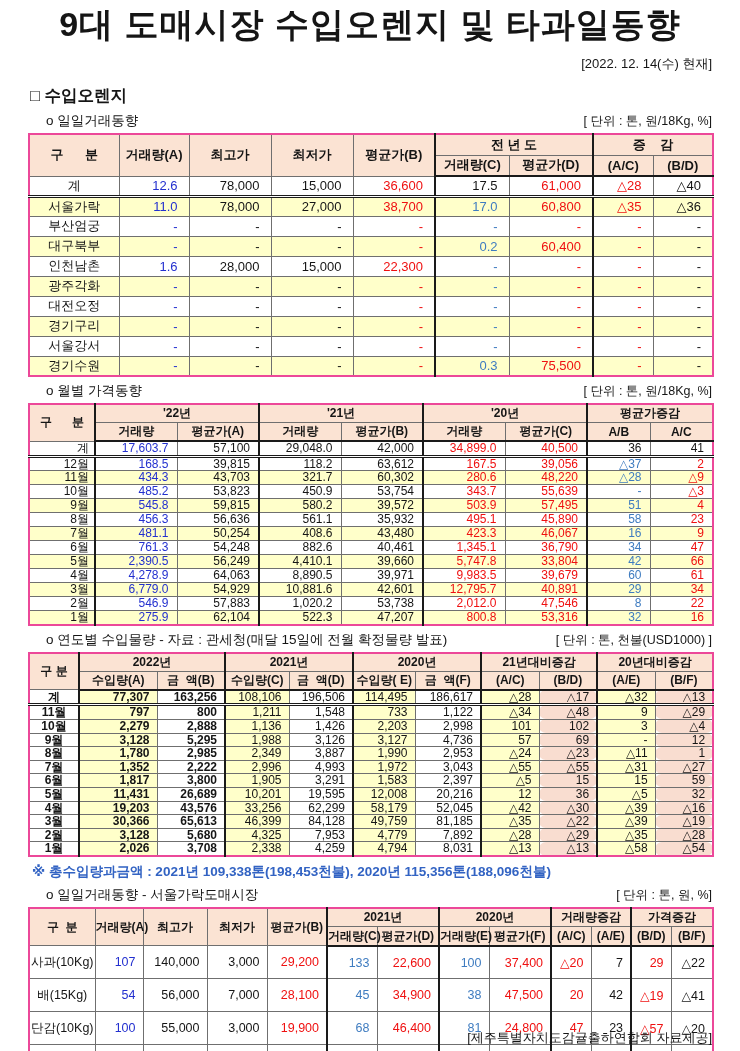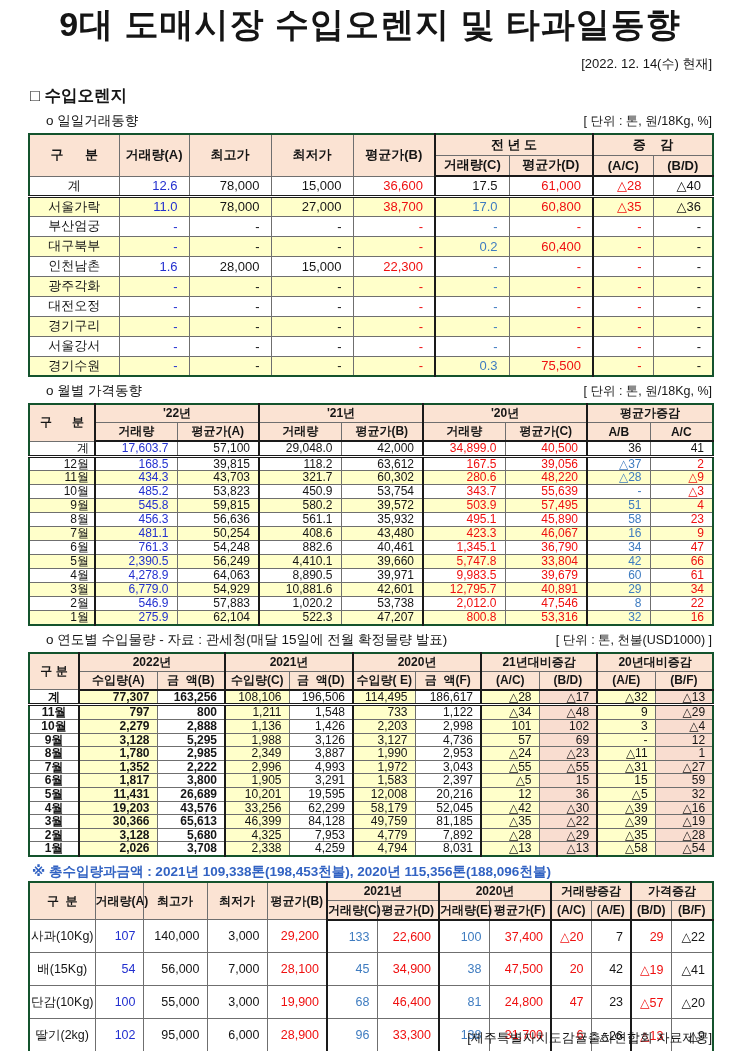--- a/index.html
+++ b/index.html
@@ -8,30 +8,30 @@
     position:relative; width:740px; height:1051px; background:#fff;
     font-family:"Liberation Sans","DejaVu Sans",sans-serif; color:var(--text,#151515);
     overflow:hidden;
   }
   .title { padding-top:2px; text-align:center; font-size:34px; font-weight:700; letter-spacing:1px; }
   .date  { margin:7px 28px 0 0; text-align:right; font-size:13px; }
   .sec   { margin:12px 0 2px 30px; font-size:16.5px; font-weight:700; }
   .sec-fruit { margin-top:18px; }
   .sub   { display:flex; justify-content:space-between; align-items:flex-end; margin:5px 28px 3px 46px; font-size:13.5px; }
   .unit  { font-size:12.5px; }
-  .tbl   { border-collapse:collapse; table-layout:fixed; width:684px; margin-left:28px; border:2px solid #14532d; }
+  .tbl   { border-collapse:collapse; table-layout:fixed; width:684px; margin-left:28px; border:2px solid #ec4899; }
   .tbl th { background:var(--header_bg); font-weight:700; white-space:pre; border:1px solid #6f6f6f; text-align:center; }
   .tbl td { border:1px solid #6f6f6f; text-align:right; white-space:nowrap; overflow:hidden; }
   .tbl thead tr:last-child th { border-bottom:2px solid #1a1a1a; }
   .yrow td { background:var(--yellow_bg); }
   .sum td  { border-bottom:3px double #1a1a1a; }
   .tl { border-left:2px solid #1a1a1a !important; }
   .dl { border-left:1px dotted #9a9a9a !important; }
   .c-k { color:var(--text); } .c-b { color:var(--blue); } .c-s { color:var(--steel); } .c-r { color:var(--red); }
-  .bg-y { background:var(--yellow_bg); } .bg-p { background:var(--peach_bg); }
+  .bg-y { background:var(--yellow_bg); } .bg-p { background:var(--peach_bg);border-radius:7px; }
   .bold { font-weight:700; }
   .tbl td.lbl { text-align:center; padding:0; }
   .la-right td.lbl { text-align:right; padding-right:5px; }
   .t1 th { height:21px; font-size:13px; }
   .t1 td { height:20px; font-size:13px; padding-right:11px; }
   .t2 th { height:15px; font-size:12px; }
   .t2 td { height:14px; font-size:12px; padding-right:8px; line-height:1.05; }
   .t3 th { height:15px; font-size:12px; }
   .t3 td { height:13px; font-size:12px; padding-right:7px; line-height:1.05; }
   .t4 th { height:19px; font-size:12px; }
@@ -572,20 +572,24 @@
           <td class="c-k">8,031</td>
           <td class="c-k bg-y tl">△13</td>
           <td class="c-k bg-p">△13</td>
           <td class="c-k bg-y tl">△58</td>
           <td class="c-k bg-p">△54</td>
         </tr>
       </tbody>
     </table>
   <div class="footnote">※ 총수입량과금액 : 2021년 109,338톤(198,453천불),  2020년 115,356톤(188,096천불)</div>
 
+  <div class="sub">
+    <span>o 일일거래동향 - 서울가락도매시장</span>
+    <span class="unit">[ 단위 : 톤, 원, %]</span>
+  </div>
   <table class="tbl t4">
     <colgroup>
         <col style="width:66px">
         <col style="width:48px">
         <col style="width:64px">
         <col style="width:60px">
         <col style="width:60px">
         <col style="width:50px">
         <col style="width:62px">
         <col style="width:50px">

